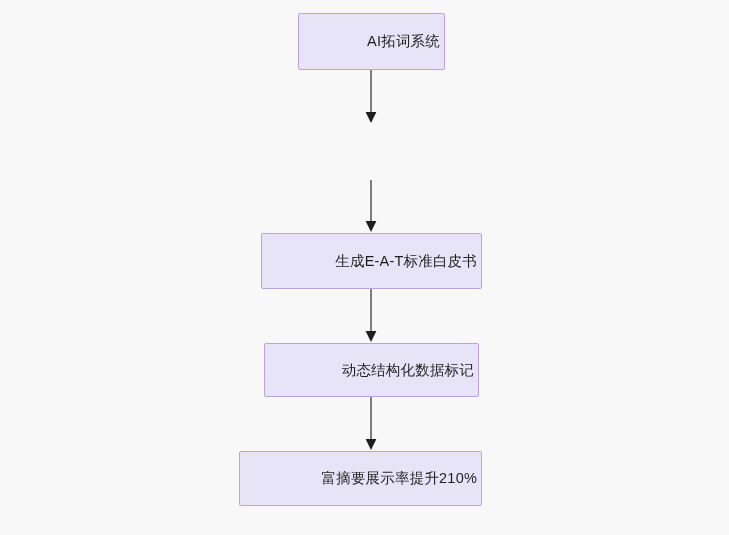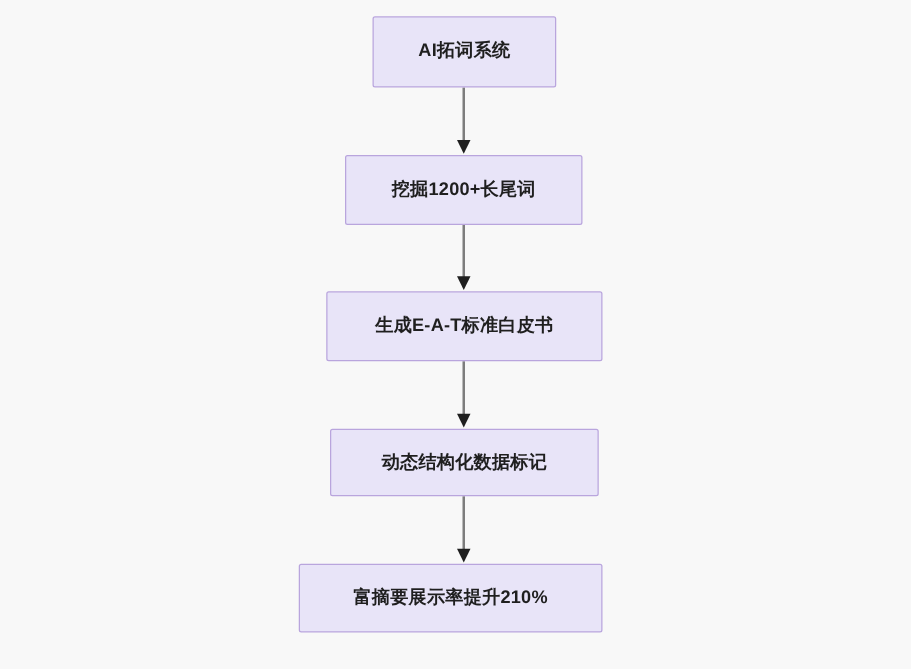--- a/index.html
+++ b/index.html
@@ -20,24 +20,24 @@
     height: 535px;
   }
   .flow-node {
     position: absolute;
     box-sizing: border-box;
     background: #e8e4f8;
     border: 1.6px solid #b9a5dd;
     border-radius: 2px;
     display: flex;
     align-items: center;
-    justify-content: center;
+    justify-content: flex-end;
     color: #1f1f1f;
     font-size: 14.5px;
-    font-weight: 700;
+    font-weight: 400;
     letter-spacing: 0.2px;
     line-height: 1;
     white-space: nowrap;
     user-select: none;
   }
   .flow-node-label {
     display: block;
     padding: 0 4px;
   }
   .connector {
@@ -80,23 +80,20 @@
     <svg width="24" height="54" viewBox="0 0 24 54" aria-hidden="true">
       <line x1="12" y1="0" x2="12" y2="45" stroke="#7d7d7d" stroke-width="2"></line>
       <polygon points="12,53 6.6,42 17.4,42" fill="#1f1f1f"></polygon>
     </svg>
   </div>
 
   <div class="flow-node" style="left:298px; top:13px; width:147px; height:57px;">
     <span class="flow-node-label">AI拓词系统</span>
   </div>
 
-  <div class="flow-node" style="left:276px; top:124px; width:190px; height:56px;">
-    <span class="flow-node-label">挖掘1200+长尾词</span>
-  </div>
 
   <div class="flow-node" style="left:264px; top:343px; width:215px; height:54px;">
     <span class="flow-node-label">动态结构化数据标记</span>
   </div>
 
   <div class="flow-node" style="left:261px; top:233px; width:221px; height:56px;">
     <span class="flow-node-label">生成E-A-T标准白皮书</span>
   </div>
 
   <div class="flow-node" style="left:239px; top:451px; width:243px; height:55px;">

